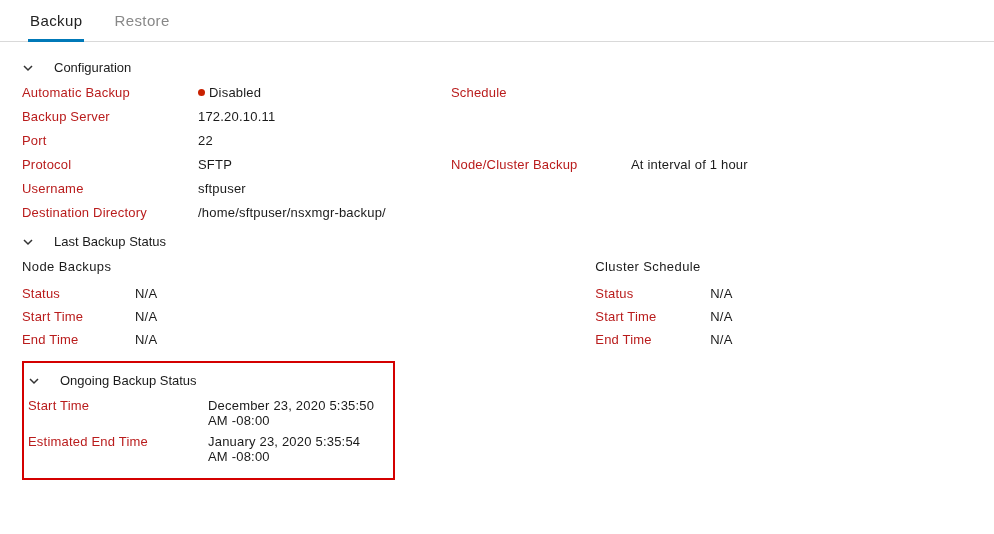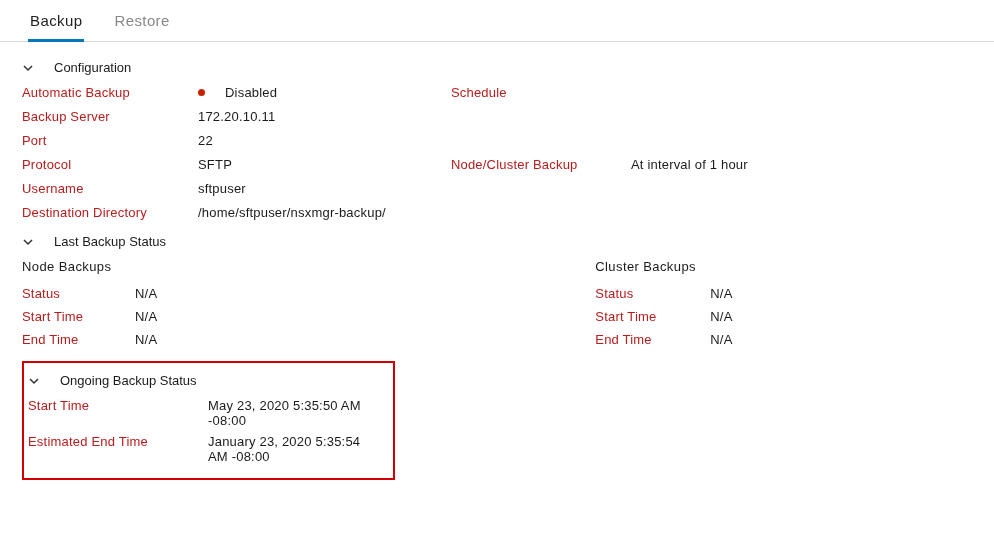--- a/index.html
+++ b/index.html
@@ -57,21 +57,21 @@
       grid-template-columns: 176px auto;
       padding-right: 40px;
     }
     .config-right {
       grid-template-columns: 180px auto;
       margin-left: 25px;
     }
     .label { color: #b91c1c; letter-spacing: 0.2px; }
     .value { color: #1b1b1b; letter-spacing: 0.2px; }
     .dot-disabled {
-      display: inline-flex; align-items: center; gap: 20px;
+      display: inline-flex; align-items: center; gap: 4px;
     }
     .dot {
       width: 7px; height: 7px; border-radius: 50%; background: #c92100;
     }
 
     .last-status {
       display: flex;
       margin-top: 6px;
     }
     .last-col {
@@ -181,21 +181,21 @@
         <div class="label">Status</div>
         <div class="value">N/A</div>
         <div class="label">Start Time</div>
         <div class="value">N/A</div>
         <div class="label">End Time</div>
         <div class="value">N/A</div>
       </div>
     </div>
 
     <div class="last-col-wrap right">
-      <div class="sub-heading">Cluster Backups</div>
+      <div class="sub-heading">Cluster Schedule</div>
       <div class="last-col last-right">
         <div class="label">Status</div>
         <div class="value">N/A</div>
         <div class="label">Start Time</div>
         <div class="value">N/A</div>
         <div class="label">End Time</div>
         <div class="value">N/A</div>
       </div>
     </div>
   </div>
@@ -204,19 +204,19 @@
     <div class="section-header">
       <span class="chev">
         <svg width="10" height="10" viewBox="0 0 10 10">
             <polyline points="1,3 5,7 9,3" fill="none" stroke="#333" stroke-width="1.5"></polyline>
           </svg>
       </span>
       <span>Ongoing Backup Status</span>
     </div>
     <div class="ongoing-grid">
       <div class="label">Start Time</div>
-      <div class="value">May 23, 2020 5:35:50 AM -08:00</div>
+      <div class="value">December 23, 2020 5:35:50 AM -08:00</div>
       <div class="label">Estimated End Time</div>
       <div class="value">January 23, 2020 5:35:54 AM -08:00</div>
     </div>
   </div>
 
 </div>
 
 </body></html>

